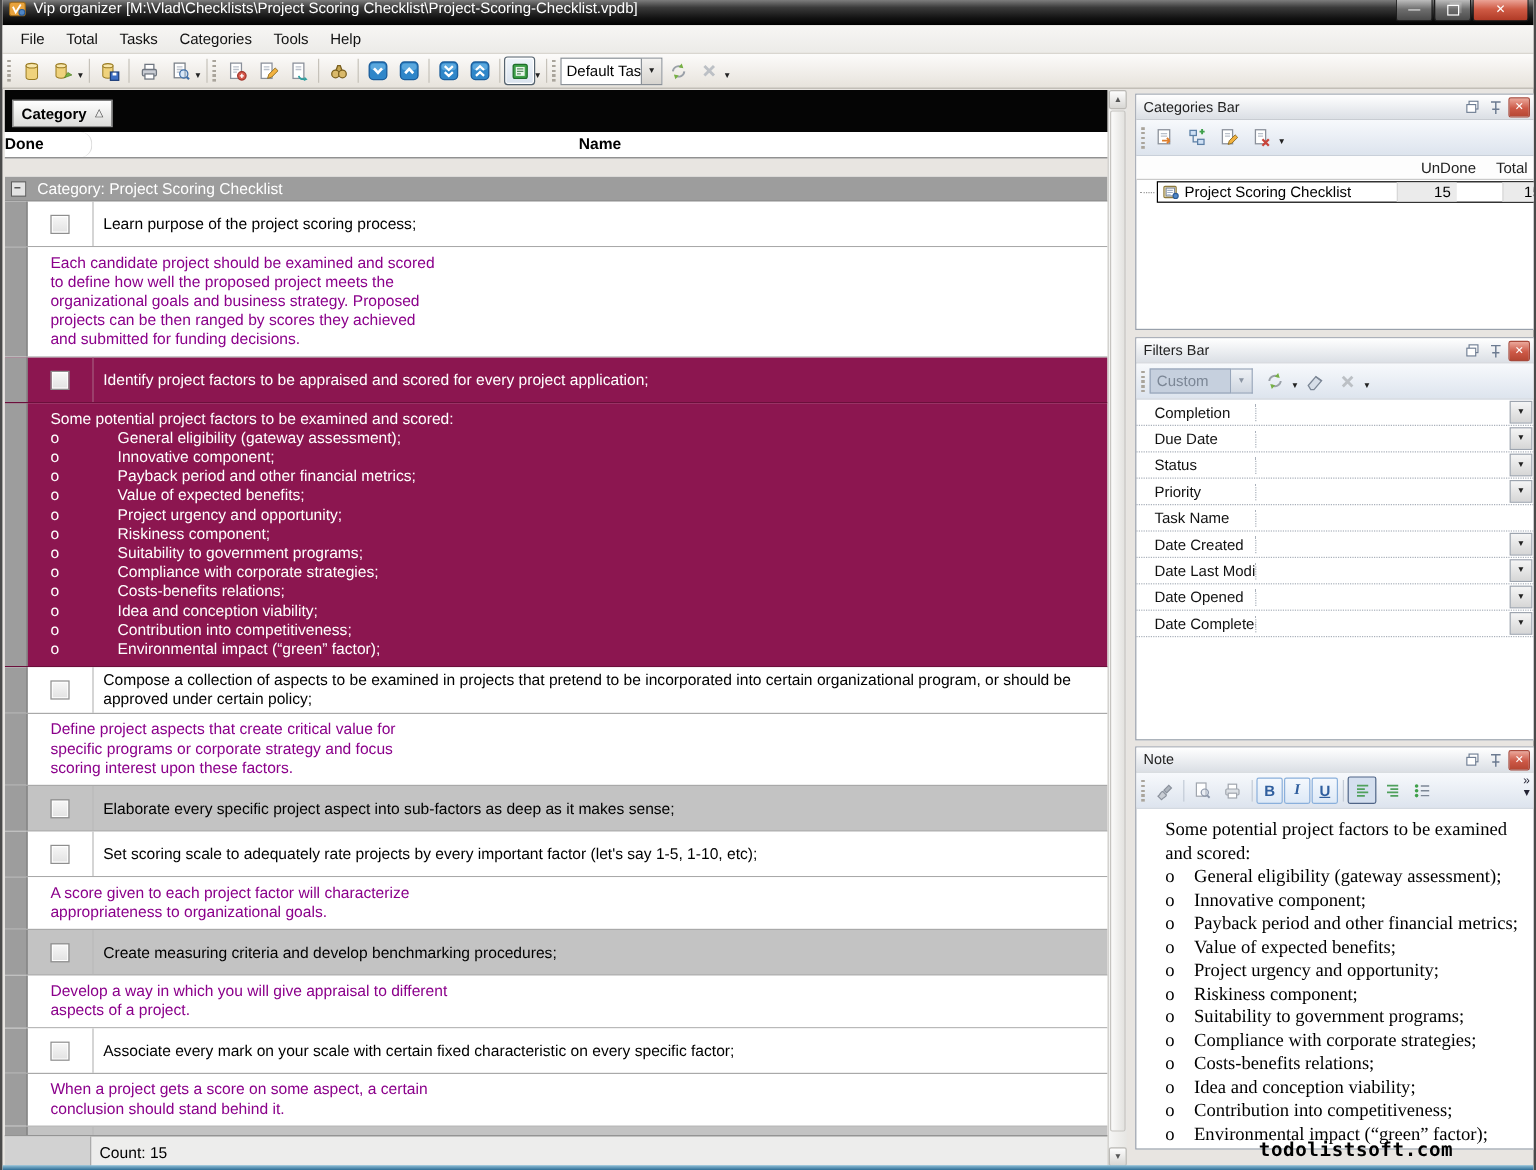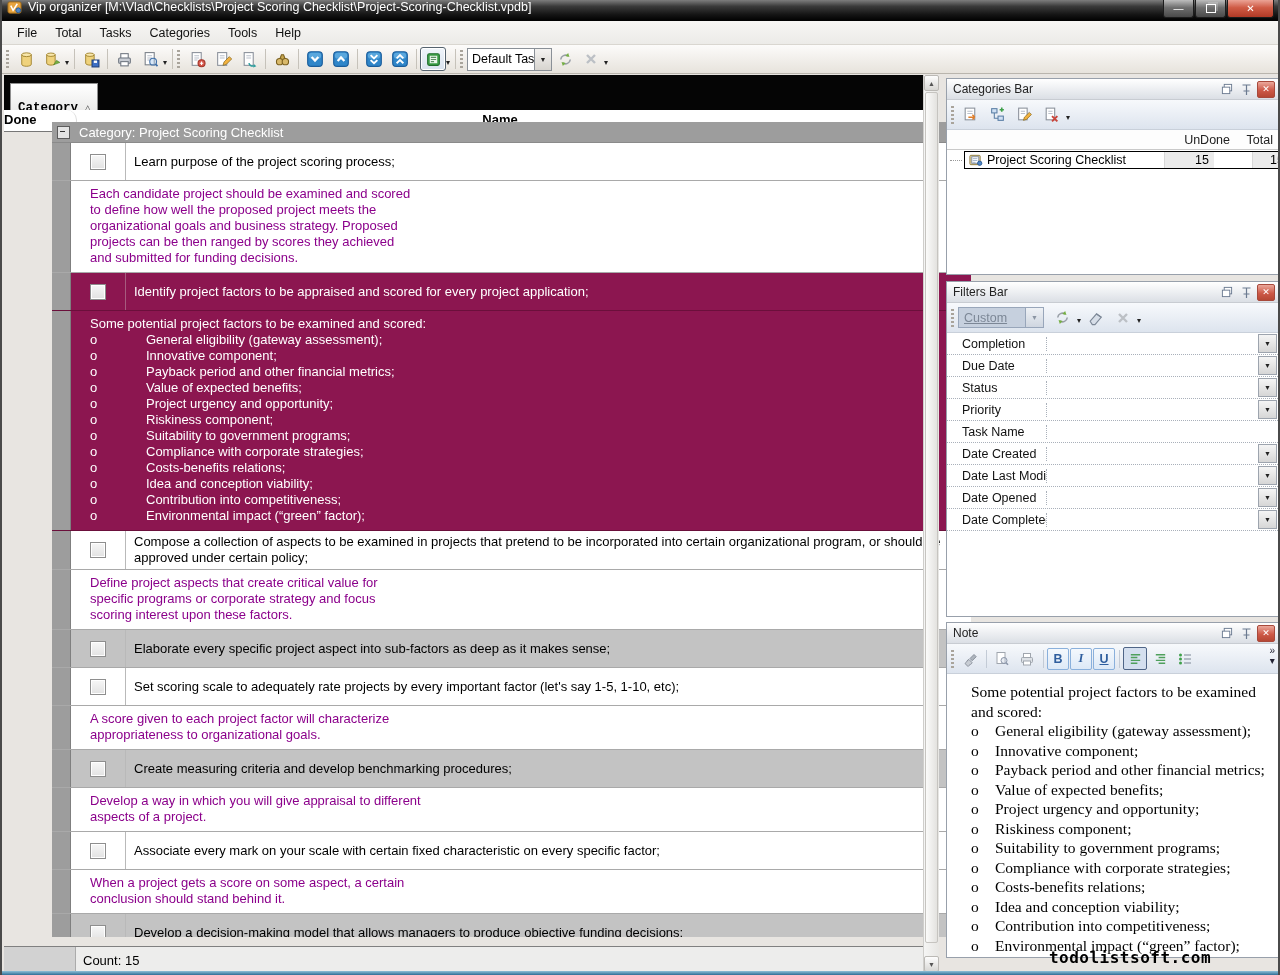--- a/index.html
+++ b/index.html
@@ -28,28 +28,28 @@
   .tb-btn{width:24px;height:22px;display:flex;align-items:center;justify-content:center;border:1px solid transparent;border-radius:3px;}
   .tb-btn.active{border:1px solid #55636f;background:linear-gradient(#f0f5fb,#d9e2ee);box-shadow:0 0 0 1px #ffffff inset;}
   .tb-caret{font-size:8px;color:#222;margin:6px 2px 0 0;}
   .tb-sep{width:1px;height:20px;background:#c6c2ba;margin:0 3px;}
   .combo{display:flex;align-items:center;height:21px;border:1px solid #8a9097;background:#fff;}
   .combo .cv{width:62px;padding-left:4px;font-size:12.5px;overflow:hidden;white-space:nowrap;}
   .combo .cd{width:17px;height:100%;background:linear-gradient(#f4f3f1,#d7d4cf);border-left:1px solid #8a9097;
     display:flex;align-items:center;justify-content:center;font-size:7px;color:#222;box-sizing:border-box;}
   
   .groupband{position:absolute;left:2px;top:75px;width:919px;height:35px;background:#050505;}
-  .groupbtn{position:absolute;left:6px;top:8px;height:21px;padding:13px 7px;display:flex;align-items:center;gap:7px;
-    background:linear-gradient(#ffffff,#dcdcda);border:1px solid #8f8f8f;font-weight:bold;font-size:12.5px;color:#000;font-family:Liberation Mono, monospace;}
+  .groupbtn{position:absolute;left:6px;top:8px;height:21px;padding:0 7px;display:flex;align-items:center;gap:7px;
+    background:linear-gradient(#ffffff,#dcdcda);border:1px solid #8f8f8f;font-weight:bold;font-size:12.5px;color:#000;}
   .groupbtn .tri{font-size:9px;font-weight:normal;color:#444;}
   .colheader{position:absolute;left:2px;top:110px;width:919px;height:21px;background:#fff;border-bottom:1px solid #777;
     display:flex;font-weight:bold;font-size:13px;color:#000;}
   .done-h{width:72px;text-align:left;line-height:20px;border-right:1px solid #dcdcdc;border-radius:10px;}
   .name-h{flex:1;text-align:center;line-height:20px;}
-  .rowsarea{position:absolute;left:2px;top:122px;width:919px;height:815px;background:#fff;overflow:hidden;margin-left:48px;}
+  .rowsarea{position:absolute;left:2px;top:147px;width:919px;height:815px;background:#fff;overflow:hidden;}
   .grouprow{height:20px;background:#9d9d9d;color:#fff;display:flex;align-items:center;font-size:13px;border-bottom:1px solid #8a8a8a;}
   .collapse{width:11px;height:11px;background:#e3e3e3;border:1px solid #5c5c5c;margin:0 9px 0 5px;position:relative;flex:none;}
   .collapse::after{content:"";position:absolute;left:2px;top:4px;width:5px;height:1px;background:#333;}
   .trow{display:flex;min-height:37px;border-bottom:1px solid #a9a9a9;background:#fff;color:#000;}
   .trow.gray{background:#c3c3c3;}
   .trow.selected{background:#8c1650;color:#fff;border-color:#6b0f3b;}
   .strip{width:18px;background:#9d9d9d;border-right:1px solid #7f7f7f;flex:none;}
   .cb-cell{width:54px;flex:none;display:flex;align-items:center;justify-content:center;border-right:1px solid #b9b9b9;}
   .trow.selected .cb-cell{border-right-color:#a65b7e;}
   .checkbox{width:14px;height:14px;border:1px solid #8e8e8e;background:linear-gradient(#f7f7f7,#e2e2e2);
@@ -91,21 +91,21 @@
   .cat-row{height:18px;display:flex;align-items:center;font-size:12.5px;color:#000;margin-top:1px;}
   .dots{width:12px;border-top:1px dotted #999;margin:0 2px 0 3px;flex:none;}
   .cat-sel{flex:1;display:flex;align-items:center;border:1px solid #000;height:18px;box-sizing:border-box;gap:38px;}
   .cat-name{flex:1;padding-left:3px;display:flex;align-items:center;gap:4px;overflow:hidden;white-space:nowrap;}
   .cat-val{width:50px;text-align:right;padding-right:5px;background:#ebebeb;border-left:1px solid #d8d8d8;height:100%;
     display:flex;align-items:center;justify-content:flex-end;box-sizing:border-box;padding-left:20px;}
   .cat-val.tot{width:37px;}
   
   .f-combo{display:flex;align-items:center;height:21px;margin-right:6px;}
   .f-combo .cv{width:68px;height:100%;background:#c6d0de;border:1px solid #98a6ba;color:#7c8796;
-    display:flex;align-items:center;padding-left:5px;font-size:12.5px;box-sizing:border-box;text-decoration:underline;}
+    display:flex;align-items:center;padding-left:5px;font-size:12.5px;box-sizing:border-box;}
   .f-combo .cd{width:18px;height:100%;background:linear-gradient(#eef1f5,#cfd6e0);border:1px solid #98a6ba;border-left:none;
     display:flex;align-items:center;justify-content:center;font-size:7px;color:#8b95a3;box-sizing:border-box;}
   .f-row{height:21px;display:flex;align-items:center;border-bottom:1px dotted #a9b0ba;font-size:12.5px;color:#111;}
   .f-label{width:100px;padding-left:15px;white-space:nowrap;overflow:hidden;border-right:1px dotted #a9b0ba;flex:none;box-sizing:border-box;}
   .f-val{flex:1;}
   .f-dd{width:19px;height:19px;margin-right:1px;background:linear-gradient(#f5f5f5,#d6d6d6);border:1px solid #9da4ae;
     display:flex;align-items:center;justify-content:center;font-size:7px;color:#222;box-sizing:border-box;flex:none;}
   
   .n-btn{width:22px;height:21px;display:flex;align-items:center;justify-content:center;border:1px solid transparent;border-radius:2px;margin-right:1px;}
   .n-btn.letter{width:20px;height:20px;border:1px solid #8ab0dc;background:linear-gradient(#f4f8fd,#dde9f7);

